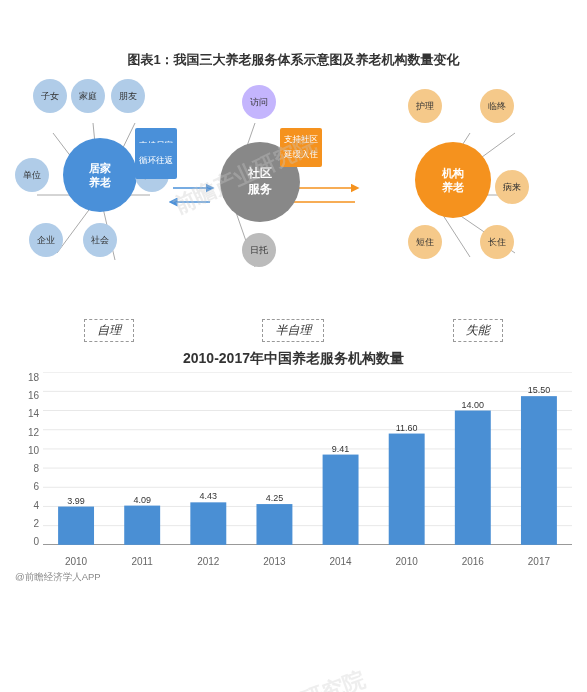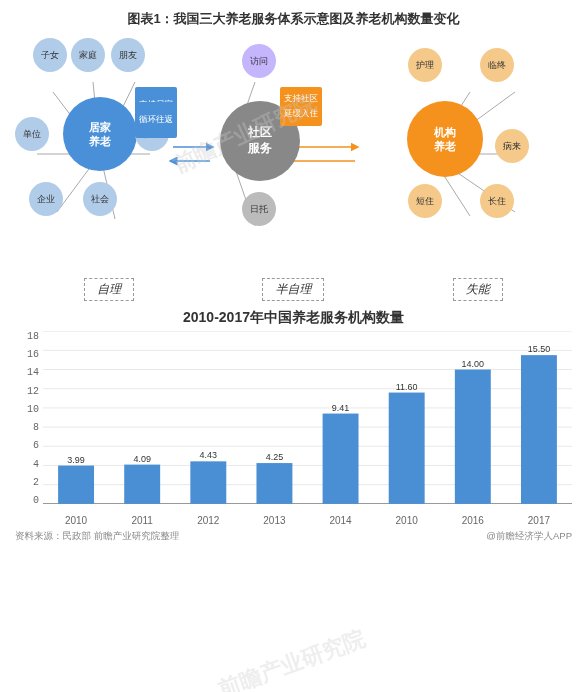--- a/index.html
+++ b/index.html
@@ -12,20 +12,21 @@
       position: relative;
     }
 
     .page-container {
       width: 587px;
       height: 547px;
       background: #fff;
       padding: 10px 15px;
       display: flex;
       flex-direction: column;
+      margin-top: 41px;
     }
 
     
     .diagram-section {
       width: 100%;
       position: relative;
     }
 
     .diagram-title {
       font-size: 13px;
@@ -197,21 +198,20 @@
 
     .y-axis {
       width: 28px;
       height: 100%;
       display: flex;
       flex-direction: column;
       justify-content: space-between;
       align-items: flex-end;
       padding-right: 4px;
       padding-bottom: 20px;
-      font-family: Liberation Mono, monospace;
     }
 
     .y-label {
       font-size: 10px;
       color: #666;
     }
 
     .x-label {
       flex: 1;
       text-align: center;
@@ -309,21 +309,21 @@
         <div class="main-circle-gray" style="top:57px; left:25px;">社区<br>服务</div>
 
         <div class="sat-circle" style="top:148px; left:47px; background:#bbb;">日托</div>
 
         <div class="arrow-box" style="left:-60px; top:43px;">支持居家</div>
         <div class="arrow-box" style="left:-60px; top:58px;text-align:right;">循环往返</div>
       </div>
 
       <div style="position:absolute; top:10px; left:355px; width:195px; height:190px;">
 
-        <div class="main-circle-orange" style="top:57px; left:37px;">机构<br>养老</div>
+        <div class="main-circle-orange" style="top:57px; left:45px;">机构<br>养老</div>
 
         <div class="sat-circle-right" style="top:4px; left:38px;">护理</div>
         <div class="sat-circle-right" style="top:4px; left:110px;">临终</div>
         <div class="sat-circle-right" style="top:85px; left:125px;">病来</div>
         <div class="sat-circle-right" style="top:140px; left:110px;">长住</div>
         <div class="sat-circle-right" style="top:140px; left:38px;">短住</div>
 
         <div class="arrow-box-orange" style="left:-90px; top:43px;">支持社区</div>
         <div class="arrow-box-orange" style="left:-90px; top:58px;">延缓入住</div>
       </div>
@@ -399,17 +399,16 @@
             <div class="x-label">2016</div>
             <div class="x-label">2017</div>
           </div>
       </div>
     </div>
 
     <div style="position:absolute;top:340px;left:200px;transform:rotate(-20deg);font-size:22px;color:rgba(200,200,200,0.3);font-weight:bold;pointer-events:none;white-space:nowrap;">前瞻产业研究院</div>
   </div>
 
   <div class="footer">
-    <span>资料来源：民政部 前瞻产业研究院整理</span>
     <span>@前瞻经济学人APP</span>
   </div>
 
 </div>
 
 </body></html>

